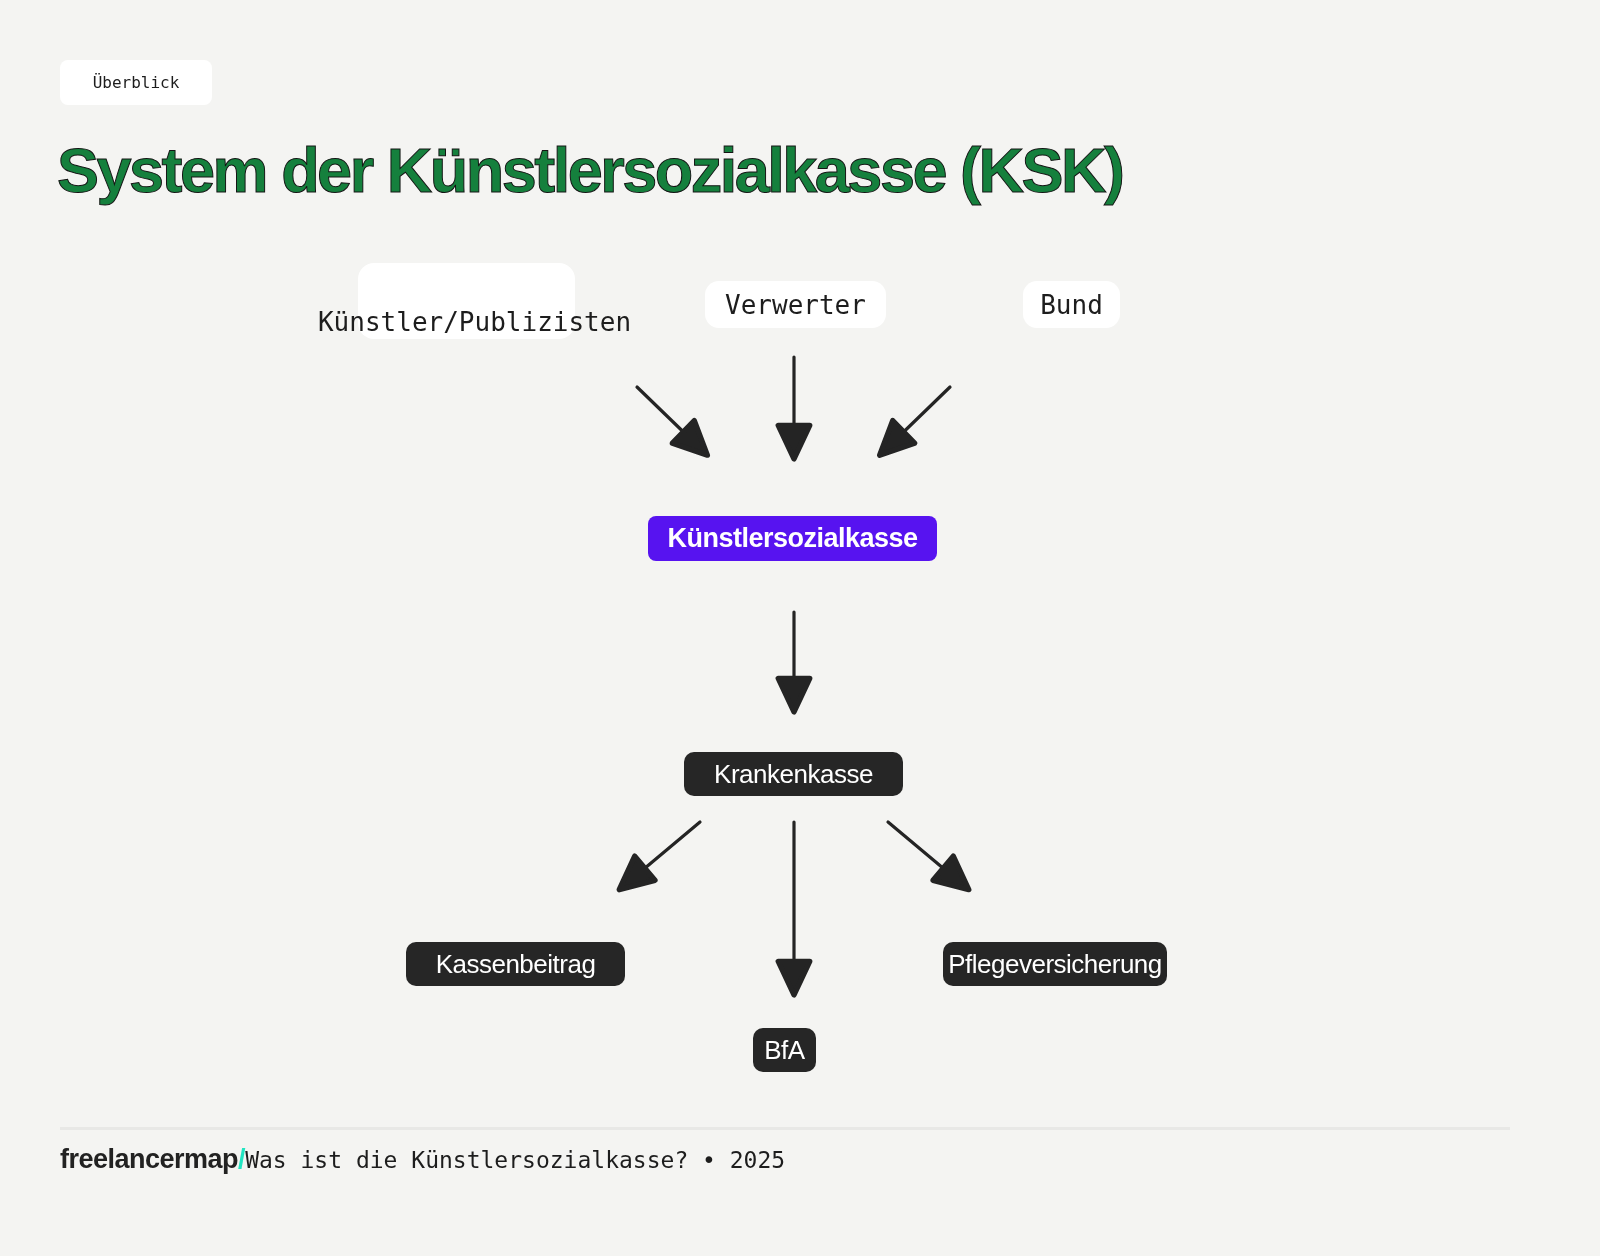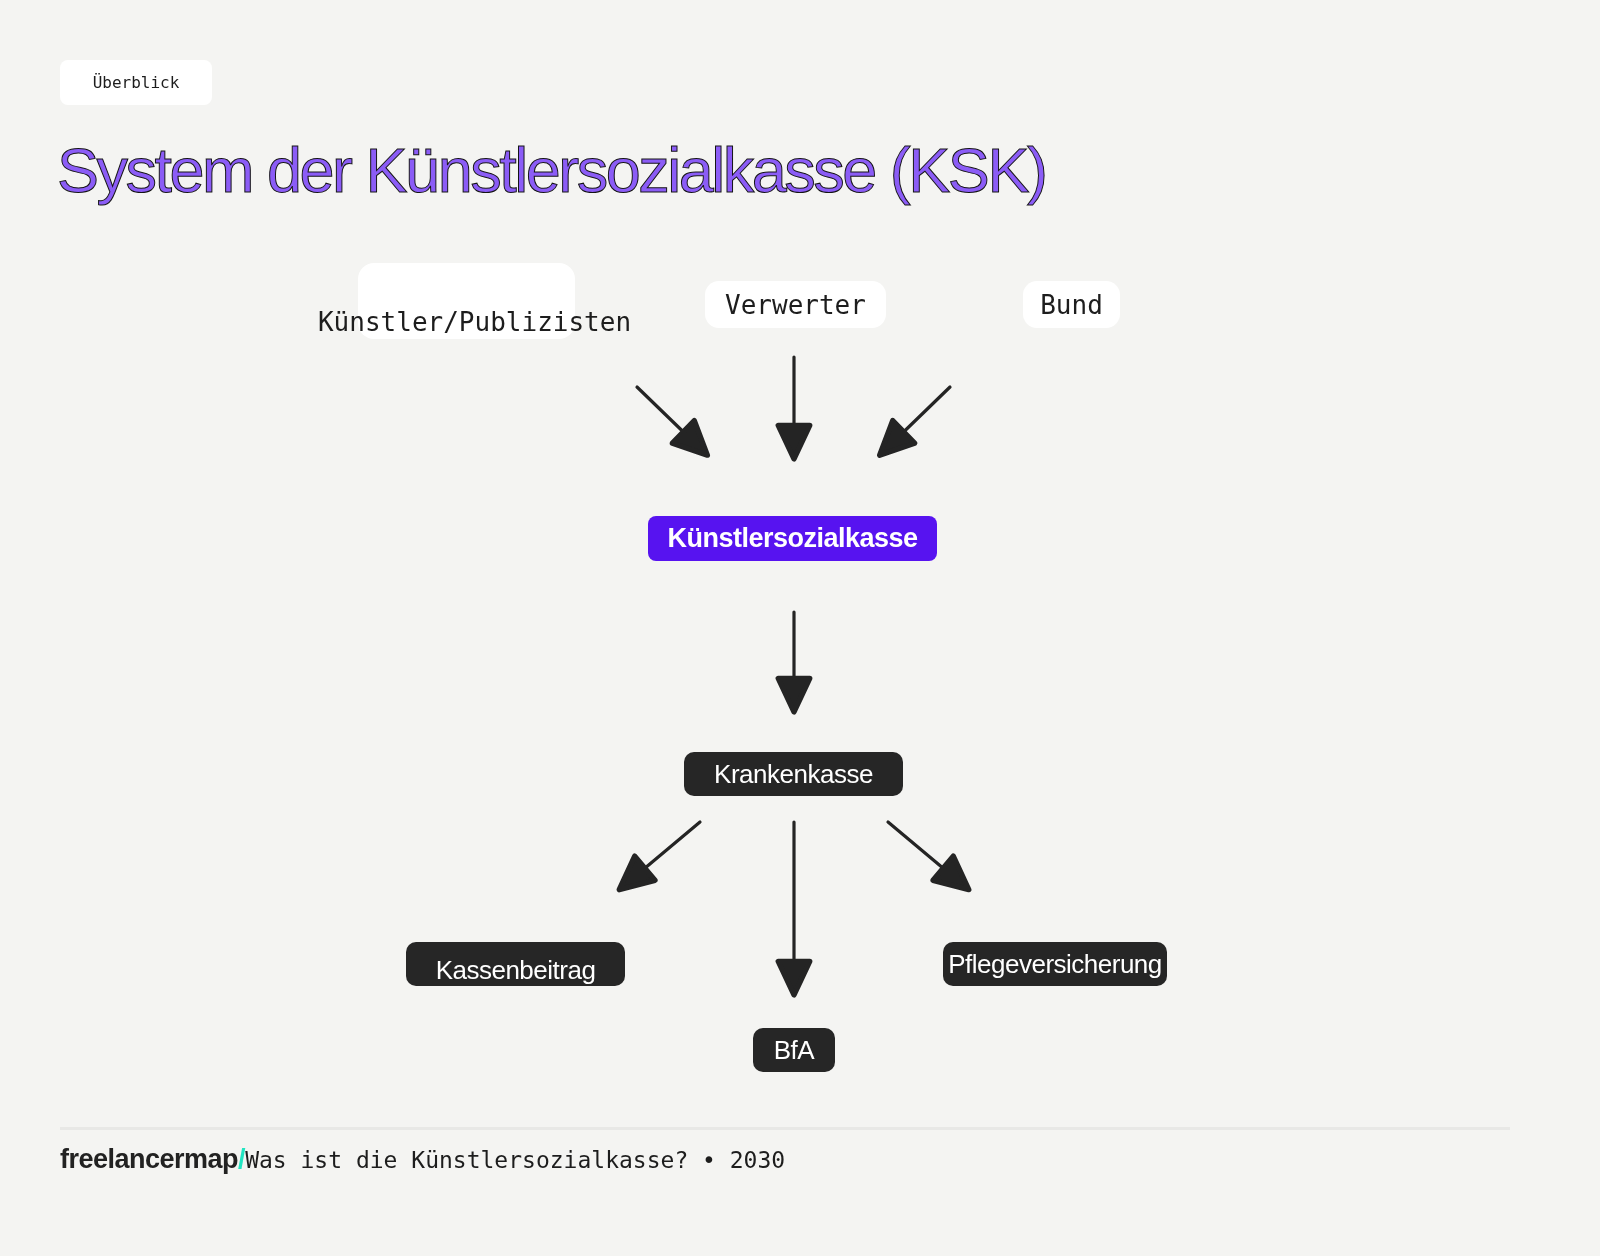--- a/index.html
+++ b/index.html
@@ -28,23 +28,23 @@
     background: var(--white);
     border-radius: 8px;
     display: flex; align-items: center; justify-content: center;
     padding: 0 15px;
     font-family: "DejaVu Sans Mono", monospace;
     font-size: 16px; color: var(--text_dark);
   }
 
   .page-title {
     position: absolute; left: 57px; top: 134px;
-    font-size: 63px; font-weight: 400;
+    font-size: 63px; font-weight: 700;
     letter-spacing: -2.5px;
-    color: #8b5cf6;
+    color: #15803d;
     -webkit-text-stroke: 1px #141414;
     white-space: nowrap;
   }
 
   .white-pill {
     position: absolute;
     background: var(--white);
     border-radius: 14px;
     font-family: "DejaVu Sans Mono", monospace;
     font-size: 26px; color: var(--text_dark);
@@ -70,23 +70,23 @@
 
   .dark-pill {
     position: absolute;
     background: var(--box_dark);
     border-radius: 10px;
     display: flex; align-items: center; justify-content: center;
     font-size: 26px; font-weight: 400; color: var(--white);
     letter-spacing: -0.5px;
   }
   .pill-krankenkasse  { left: 684px; top: 752px;  width: 219px; height: 44px; }
-  .pill-kassenbeitrag { left: 406px; top: 942px;  width: 219px; height: 44px; align-items: flex-end; }
+  .pill-kassenbeitrag { left: 406px; top: 942px;  width: 219px; height: 44px; }
   .pill-pflege        { left: 943px; top: 942px;  width: 224px; height: 44px; }
-  .pill-bfa           { left: 753px; top: 1028px; width: 82px;  height: 44px; }
+  .pill-bfa           { left: 753px; top: 1028px; width: 63px;  height: 44px; }
 
   .arrows-layer { position: absolute; left: 0; top: 0; pointer-events: none; }
 
   .divider {
     position: absolute; left: 60px; top: 1127px;
     width: 1450px; height: 3px;
     background: var(--divider);
   }
 
   .footer {
@@ -156,16 +156,16 @@
   <div class="dark-pill pill-bfa">
     <span>BfA</span>
   </div>
   <div class="dark-pill pill-pflege">
     <span>Pflegeversicherung</span>
   </div>
 
   <div class="divider"></div>
   <div class="footer">
     <span class="brand"><span>freelancermap</span><span class="brand-slash">/</span></span>
-    <span class="tagline">Was ist die Künstlersozialkasse? • 2030</span>
+    <span class="tagline">Was ist die Künstlersozialkasse? • 2025</span>
   </div>
 
 </div>
 
 </body></html>

